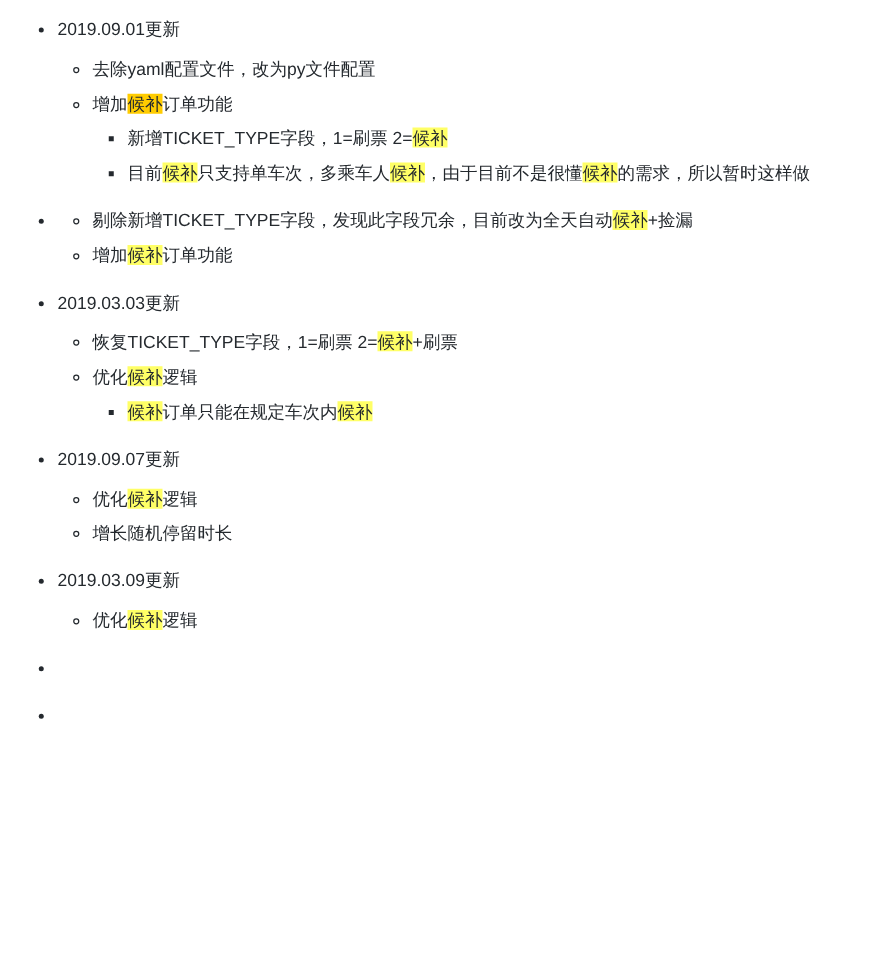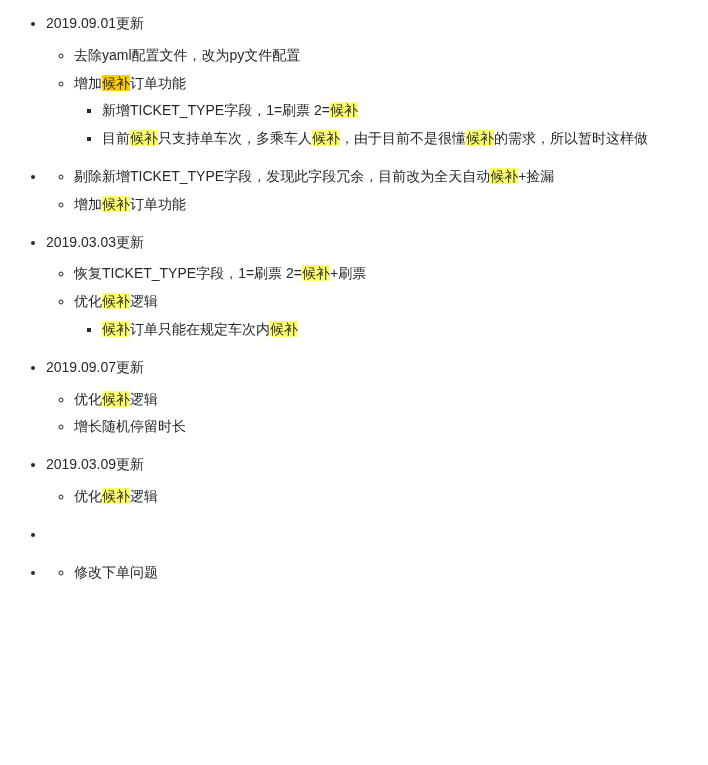--- a/index.html
+++ b/index.html
@@ -79,17 +79,14 @@
     </li>
     <li>
       <p>2019.03.09更新</p>
       <ul>
         <li>优化<span class="hl">候补</span>逻辑</li>
       </ul>
     </li>
     <li>
     </li>
     <li>
-      <ul>
-        <li>修改下单问题</li>
-      </ul>
     </li>
   </ul>
 
 </body></html>

